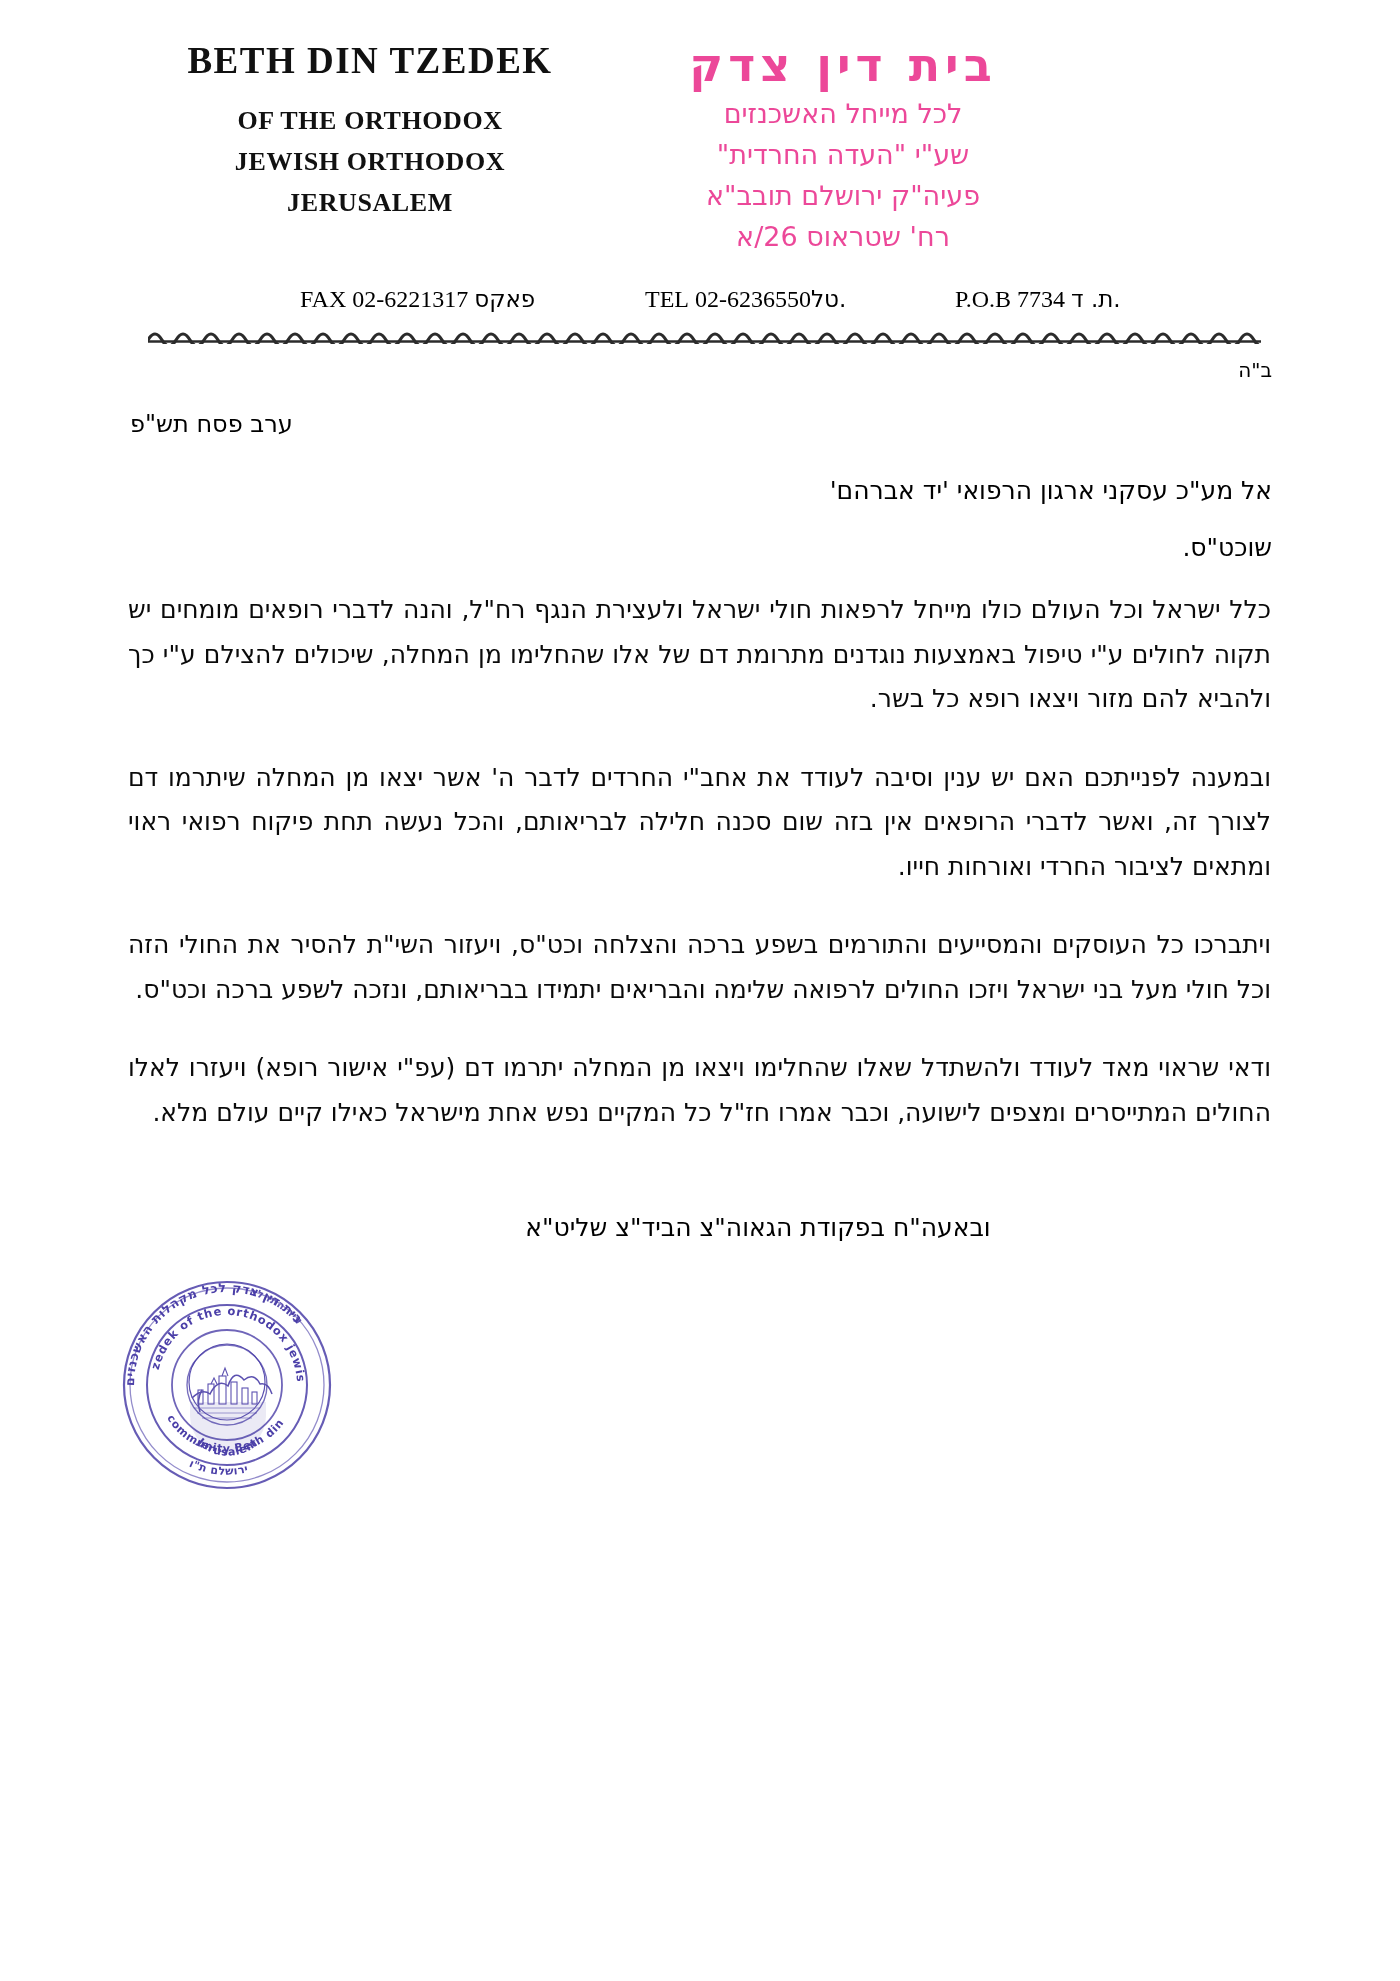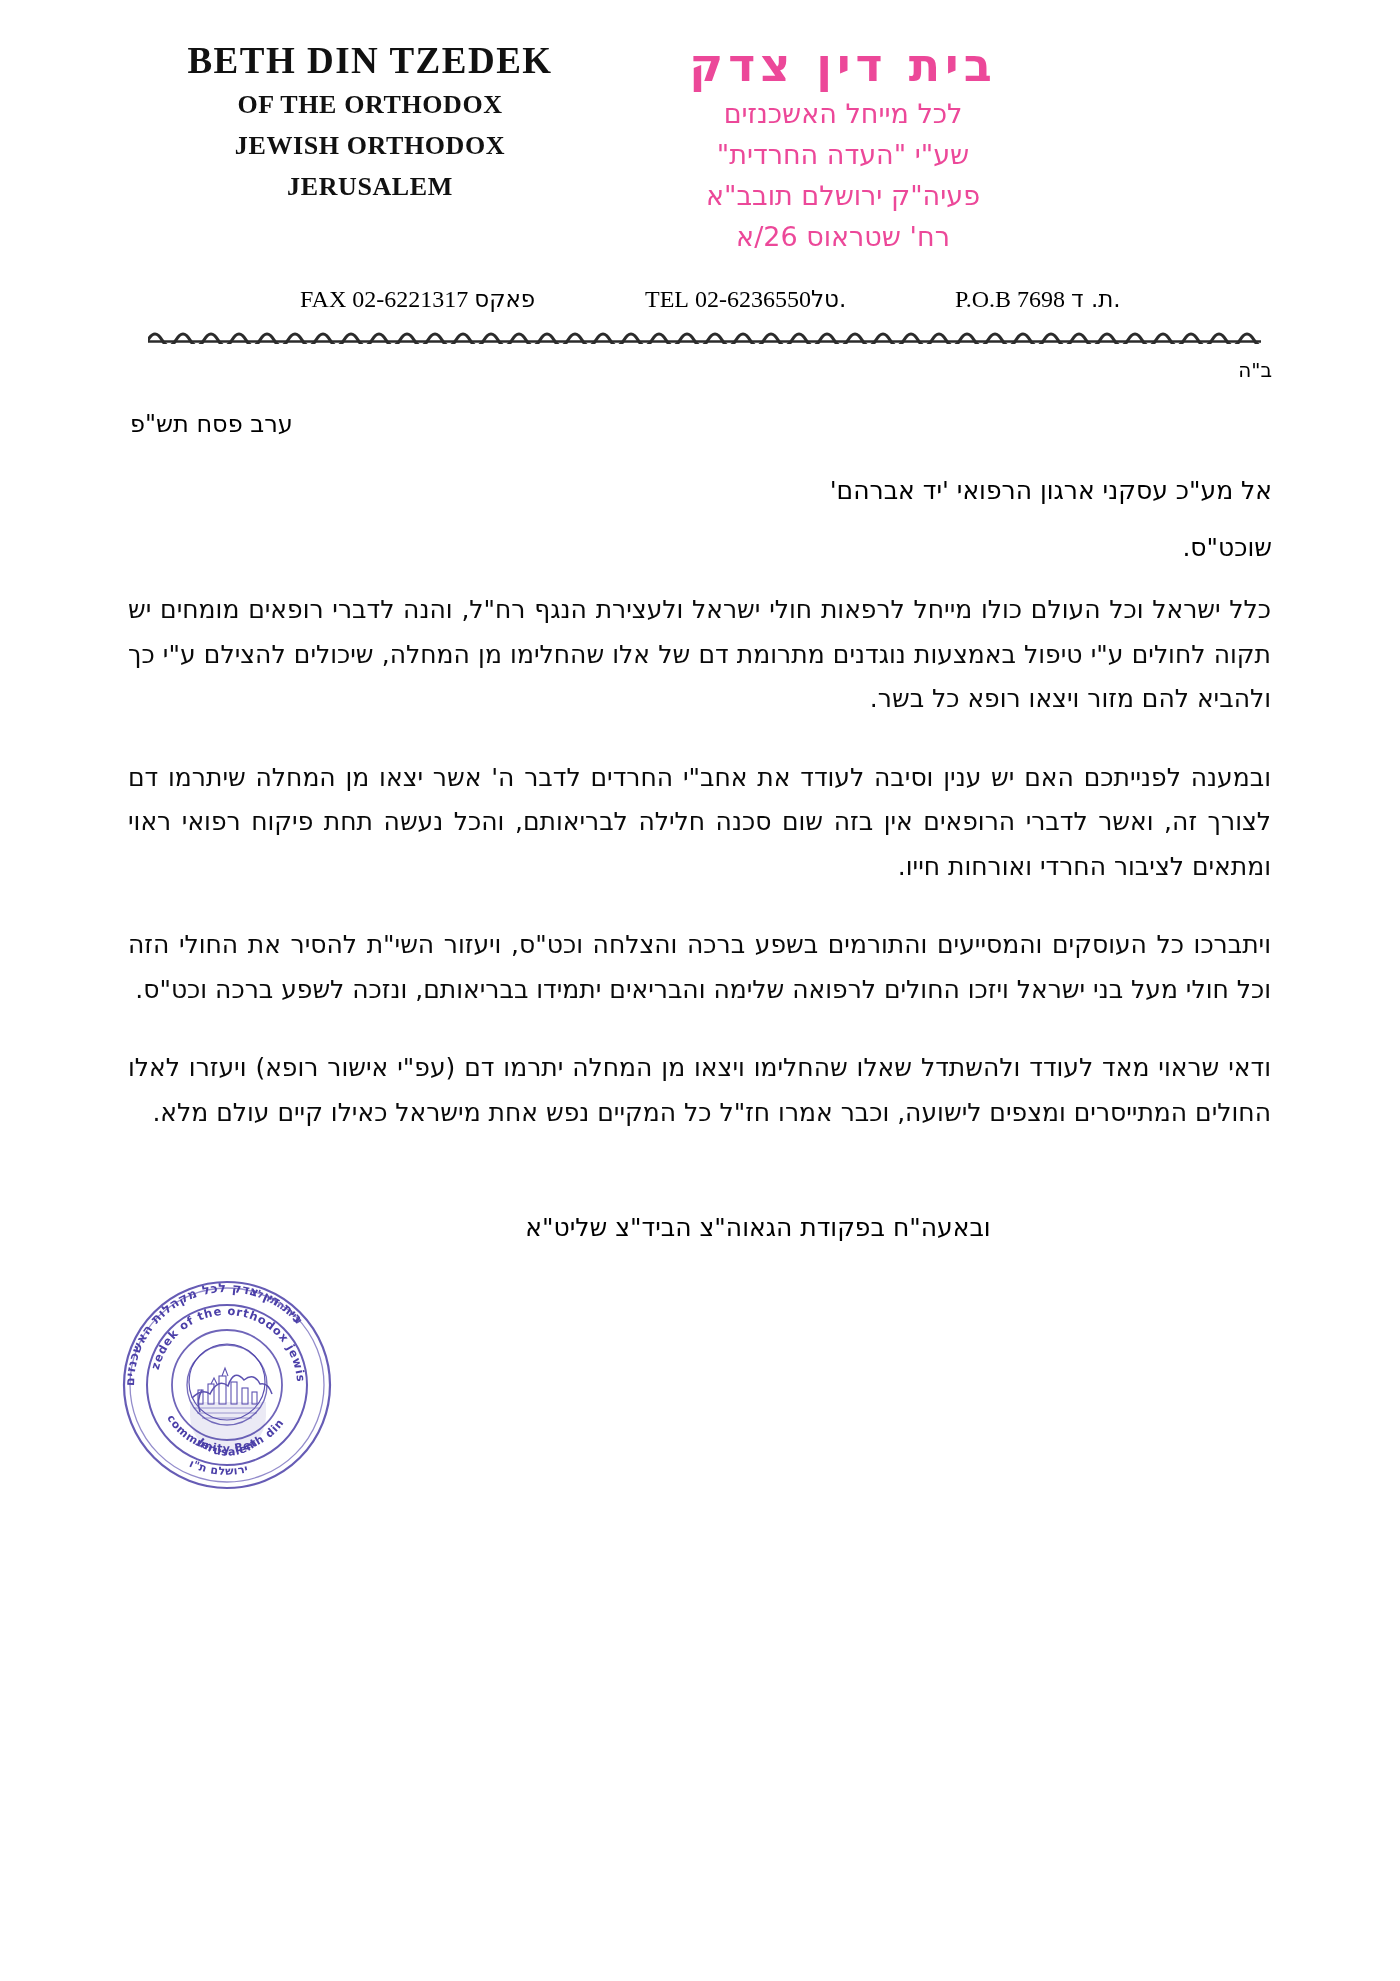--- a/index.html
+++ b/index.html
@@ -37,21 +37,21 @@
     width: 500px;
     text-align: center;
     font-family: "Liberation Serif", "DejaVu Serif", serif;
     font-weight: bold;
     color: #111;
   }
   .lh-en-1 {
     font-size: 37px;
     letter-spacing: 1.5px;
     line-height: 1.0;
-    margin-bottom: 13px;
+    margin-bottom: 29px;
     white-space: nowrap;
   }
   .lh-en-2, .lh-en-3, .lh-en-4, .lh-en-5 {
     font-size: 26px;
     letter-spacing: 0.6px;
     line-height: 1.0;
     margin-bottom: 15px;
     white-space: nowrap;
   }
   .lh-en-4 .num { font-size: 20px; }
@@ -213,21 +213,21 @@
       <div class="lh-he-2">לכל מייחל האשכנזים</div>
       <div class="lh-he-3">שע"י "העדה החרדית"</div>
       <div class="lh-he-4">פעיה"ק ירושלם תובב"א</div>
       <div class="lh-he-5">רח' שטראוס 26/א</div>
     </div>
   </div>
 
   <div class="contact-row">
     <div class="contact-item contact-fax"><span>FAX</span>&nbsp;<span>02-6221317</span>&nbsp;<span class="he-inline">פאקס</span></div>
     <div class="contact-item contact-tel"><span>TEL</span>&nbsp;<span>02-6236550</span><span class="he-inline">טל.</span></div>
-    <div class="contact-item contact-pob"><span>P.O.B</span>&nbsp;<span>7698</span>&nbsp;<span class="he-inline">ת. ד.</span></div>
+    <div class="contact-item contact-pob"><span>P.O.B</span>&nbsp;<span>7734</span>&nbsp;<span class="he-inline">ת. ד.</span></div>
   </div>
 
   <div class="divider">
     <svg width="1113" height="14" viewBox="0 0 1113 14" xmlns="http://www.w3.org/2000/svg" aria-hidden="true">
       <path d="M0 10 Q 7 -2 14 10 T 28 10 T 42 10 T 56 10 T 70 10 T 84 10 T 98 10 T 112 10 T 126 10 T 140 10 T 154 10 T 168 10 T 182 10 T 196 10 T 210 10 T 224 10 T 238 10 T 252 10 T 266 10 T 280 10 T 294 10 T 308 10 T 322 10 T 336 10 T 350 10 T 364 10 T 378 10 T 392 10 T 406 10 T 420 10 T 434 10 T 448 10 T 462 10 T 476 10 T 490 10 T 504 10 T 518 10 T 532 10 T 546 10 T 560 10 T 574 10 T 588 10 T 602 10 T 616 10 T 630 10 T 644 10 T 658 10 T 672 10 T 686 10 T 700 10 T 714 10 T 728 10 T 742 10 T 756 10 T 770 10 T 784 10 T 798 10 T 812 10 T 826 10 T 840 10 T 854 10 T 868 10 T 882 10 T 896 10 T 910 10 T 924 10 T 938 10 T 952 10 T 966 10 T 980 10 T 994 10 T 1008 10 T 1022 10 T 1036 10 T 1050 10 T 1064 10 T 1078 10 T 1092 10 T 1106 10 T 1120 10" fill="none" stroke="#2b2b2b" stroke-width="3.2" stroke-linecap="round"></path>
       <line x1="0" y1="11.5" x2="1113" y2="11.5" stroke="#2b2b2b" stroke-width="2.4"></line>
     </svg>
   </div>
 
   <div class="bh">ב"ה</div>

